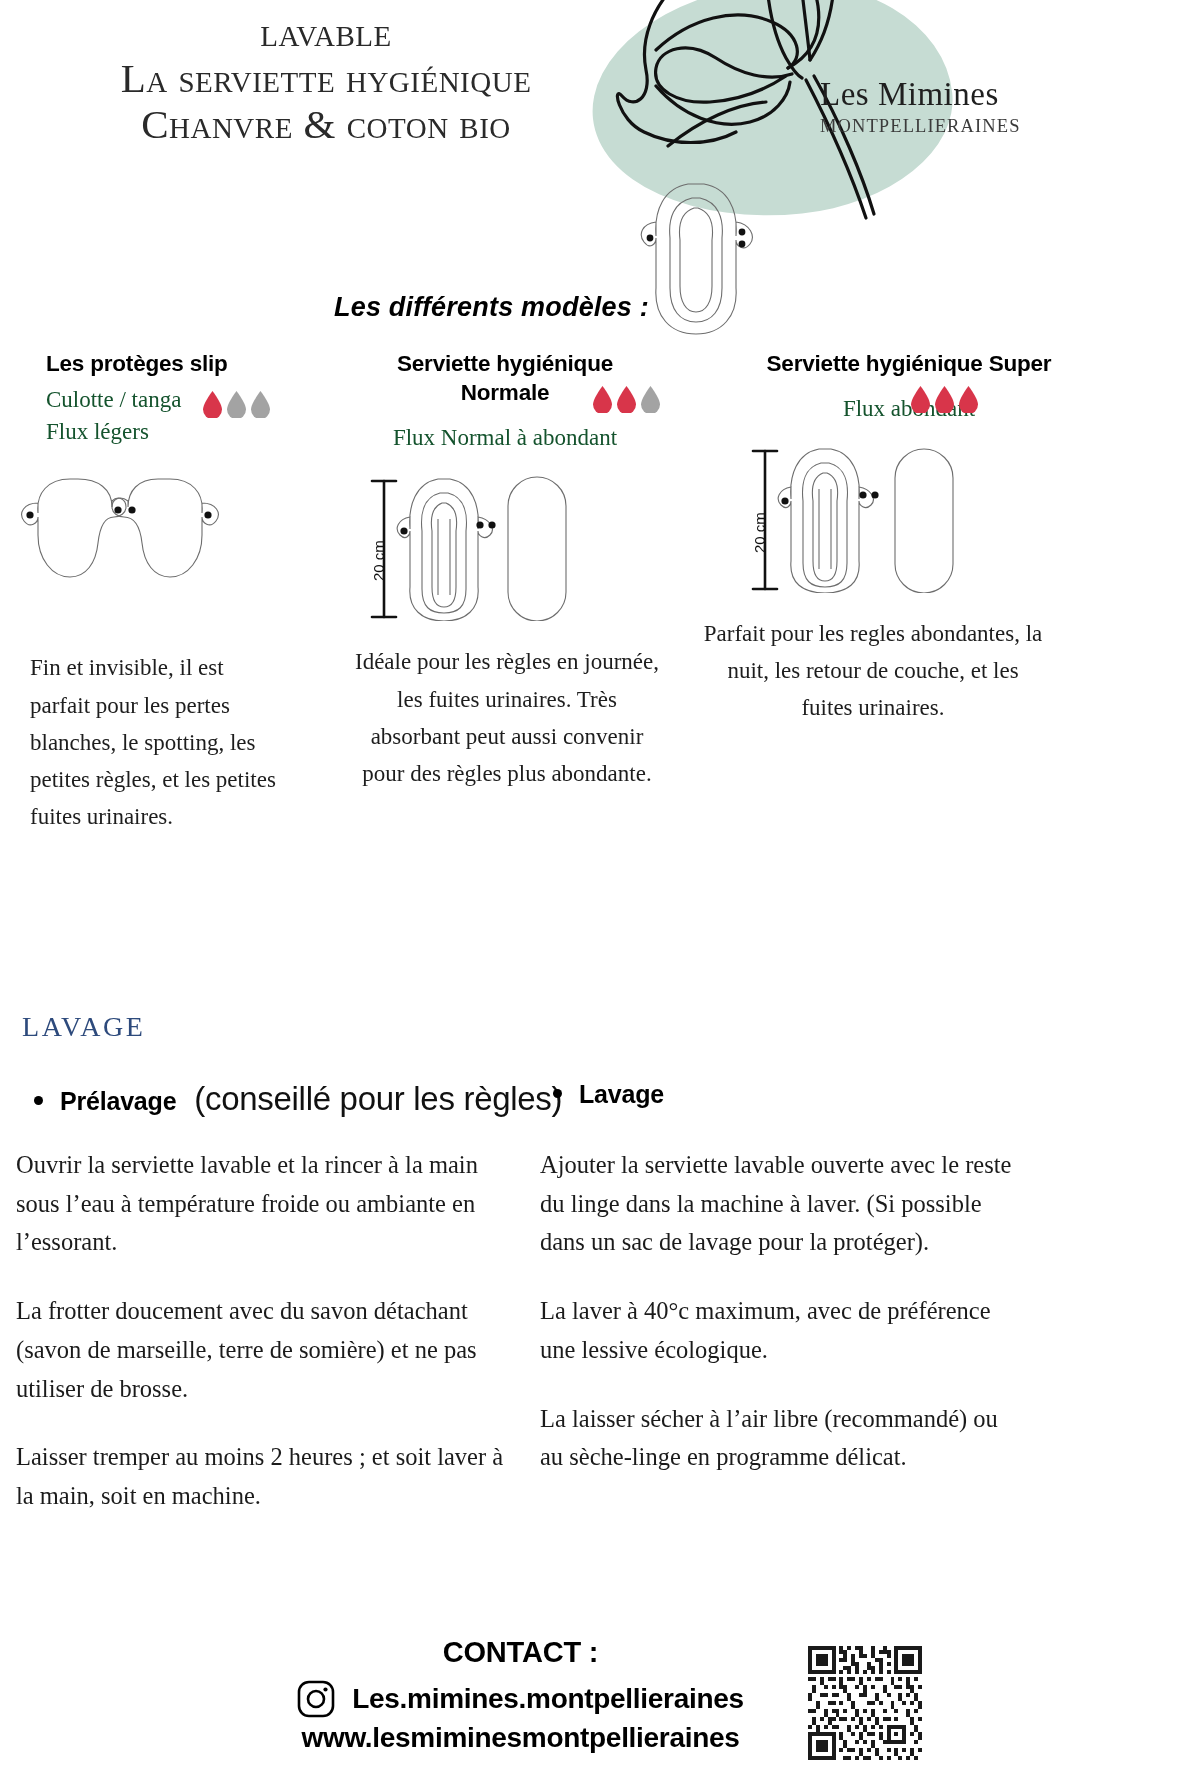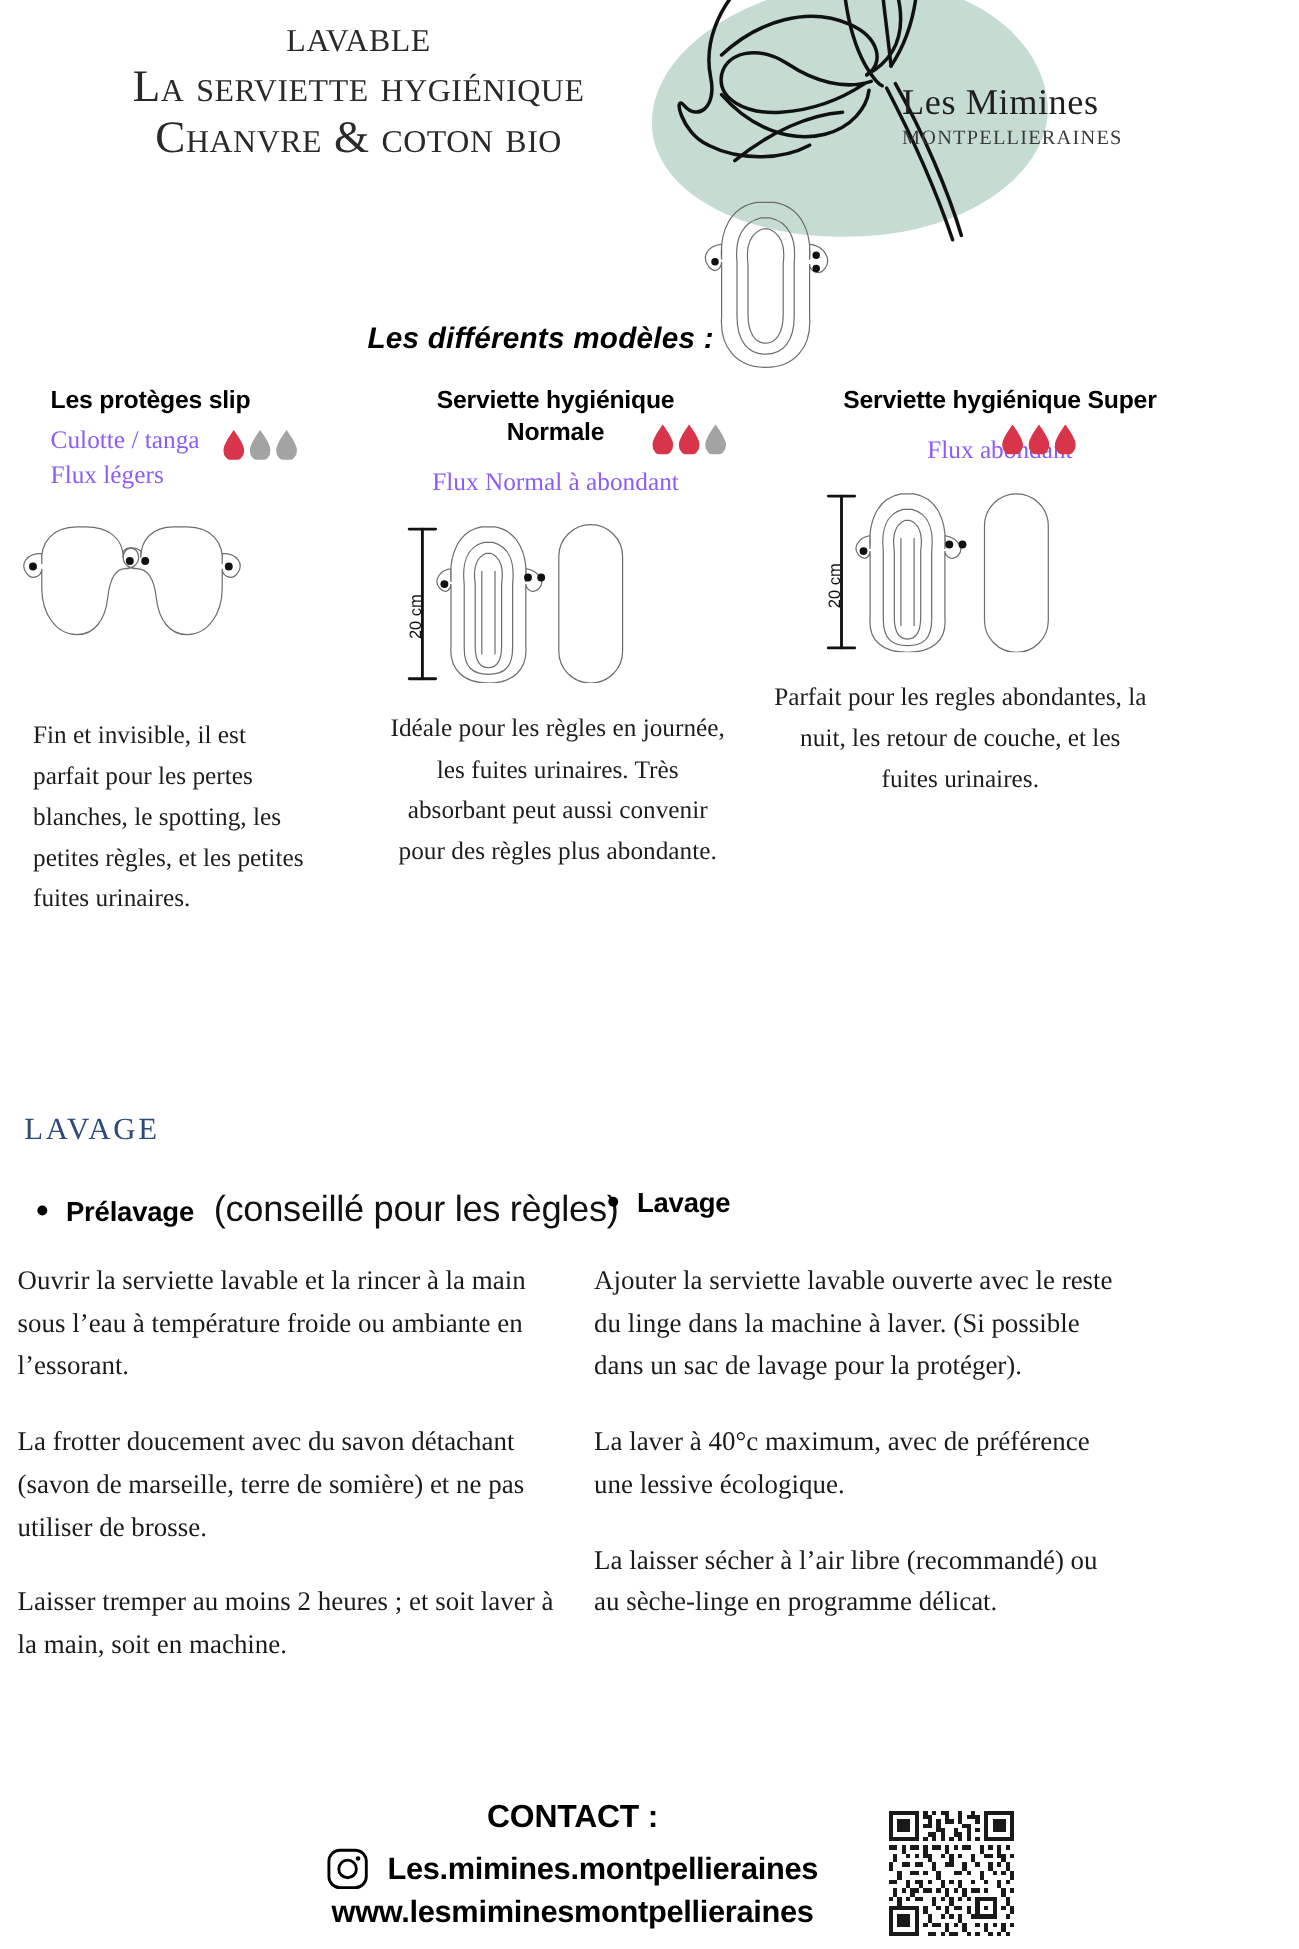--- a/index.html
+++ b/index.html
@@ -81,21 +81,21 @@
   .c3 .model-head { text-align: center; padding-right: 50px; }
 
   .drops { display: inline-flex; gap: 5px; vertical-align: middle; margin-left: 7px; }
   .drop { width: 19px; height: 27px; position: relative; display: inline-block; }
   .drop svg { display:block; width:19px; height:27px; }
 
   .row-inline { display: flex; align-items: center; }
 
   .sub-line {
     font-family: "Liberation Serif", serif;
-    font-size: 23px; line-height: 1.38; color: #8b5cf6;
+    font-size: 23px; line-height: 1.38; color: #14532d;
   }
   .c1 .sub-line { text-align: left; padding-left: 38px; }
   .c2 .sub-line { text-align: center; padding-right: 30px; }
   .c3 .sub-line { text-align: center; padding-right: 50px; }
 
   .diagram { position: relative; height: 150px; margin-top: 12px; }
 
   .desc {
     font-family: "Liberation Serif", serif;
     font-size: 23px; line-height: 1.62; color: #1d1d1d;

